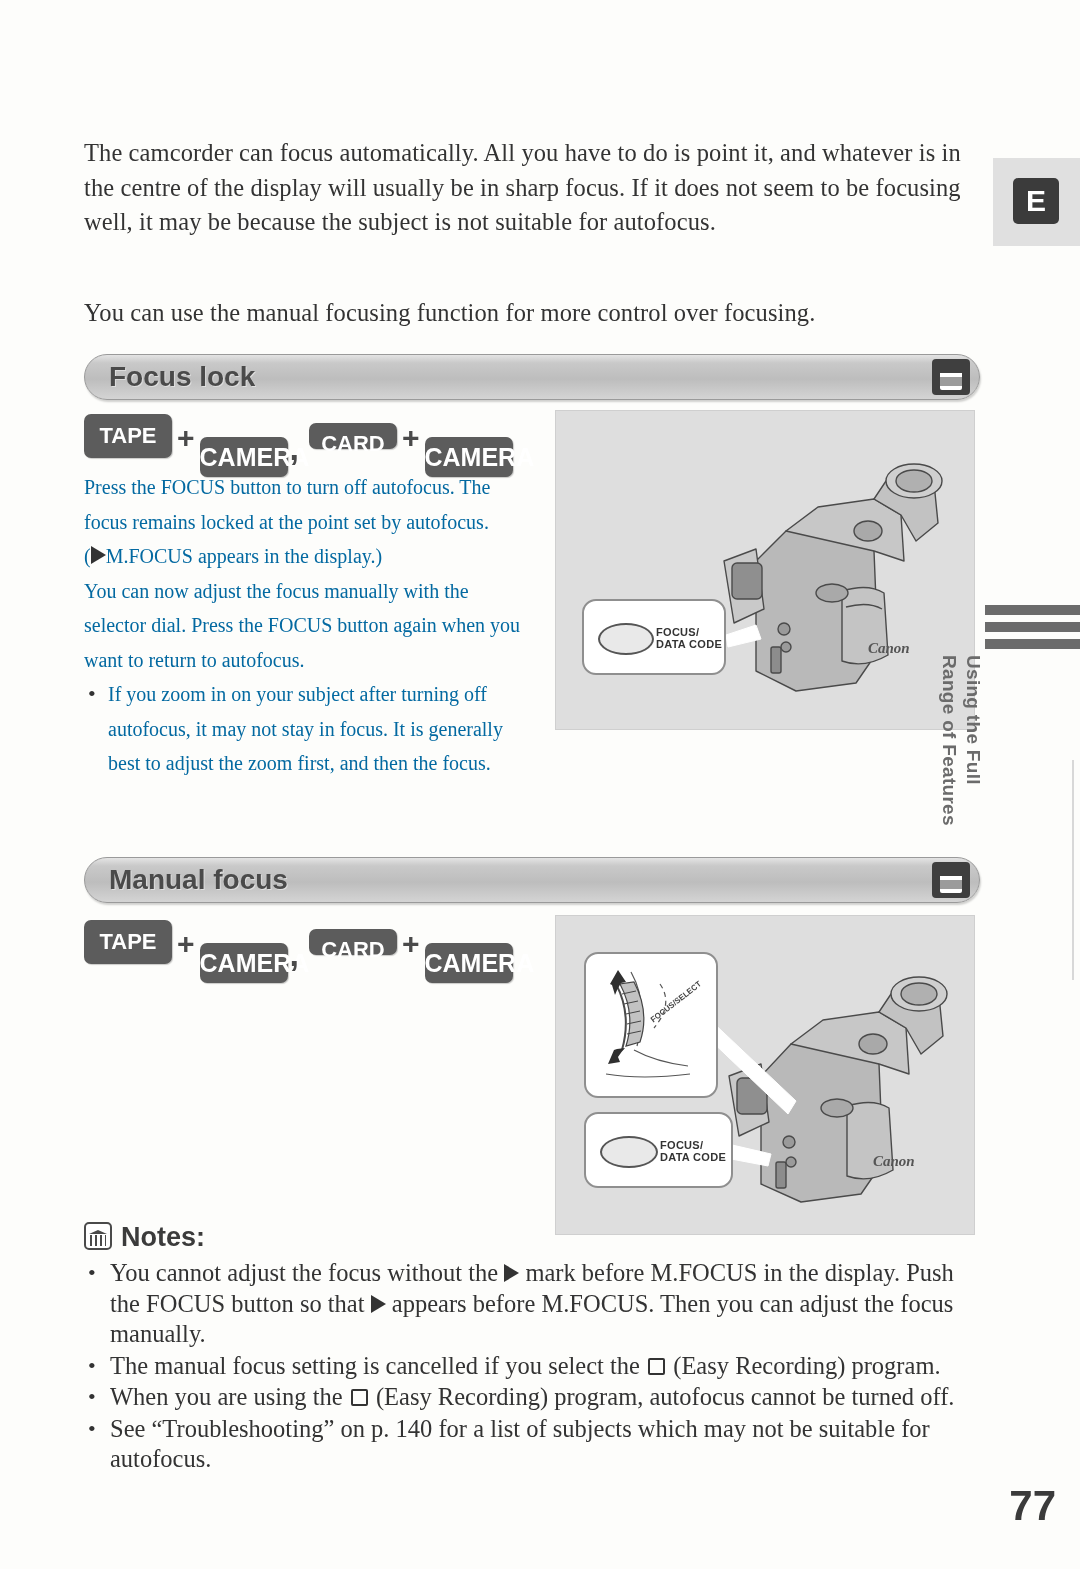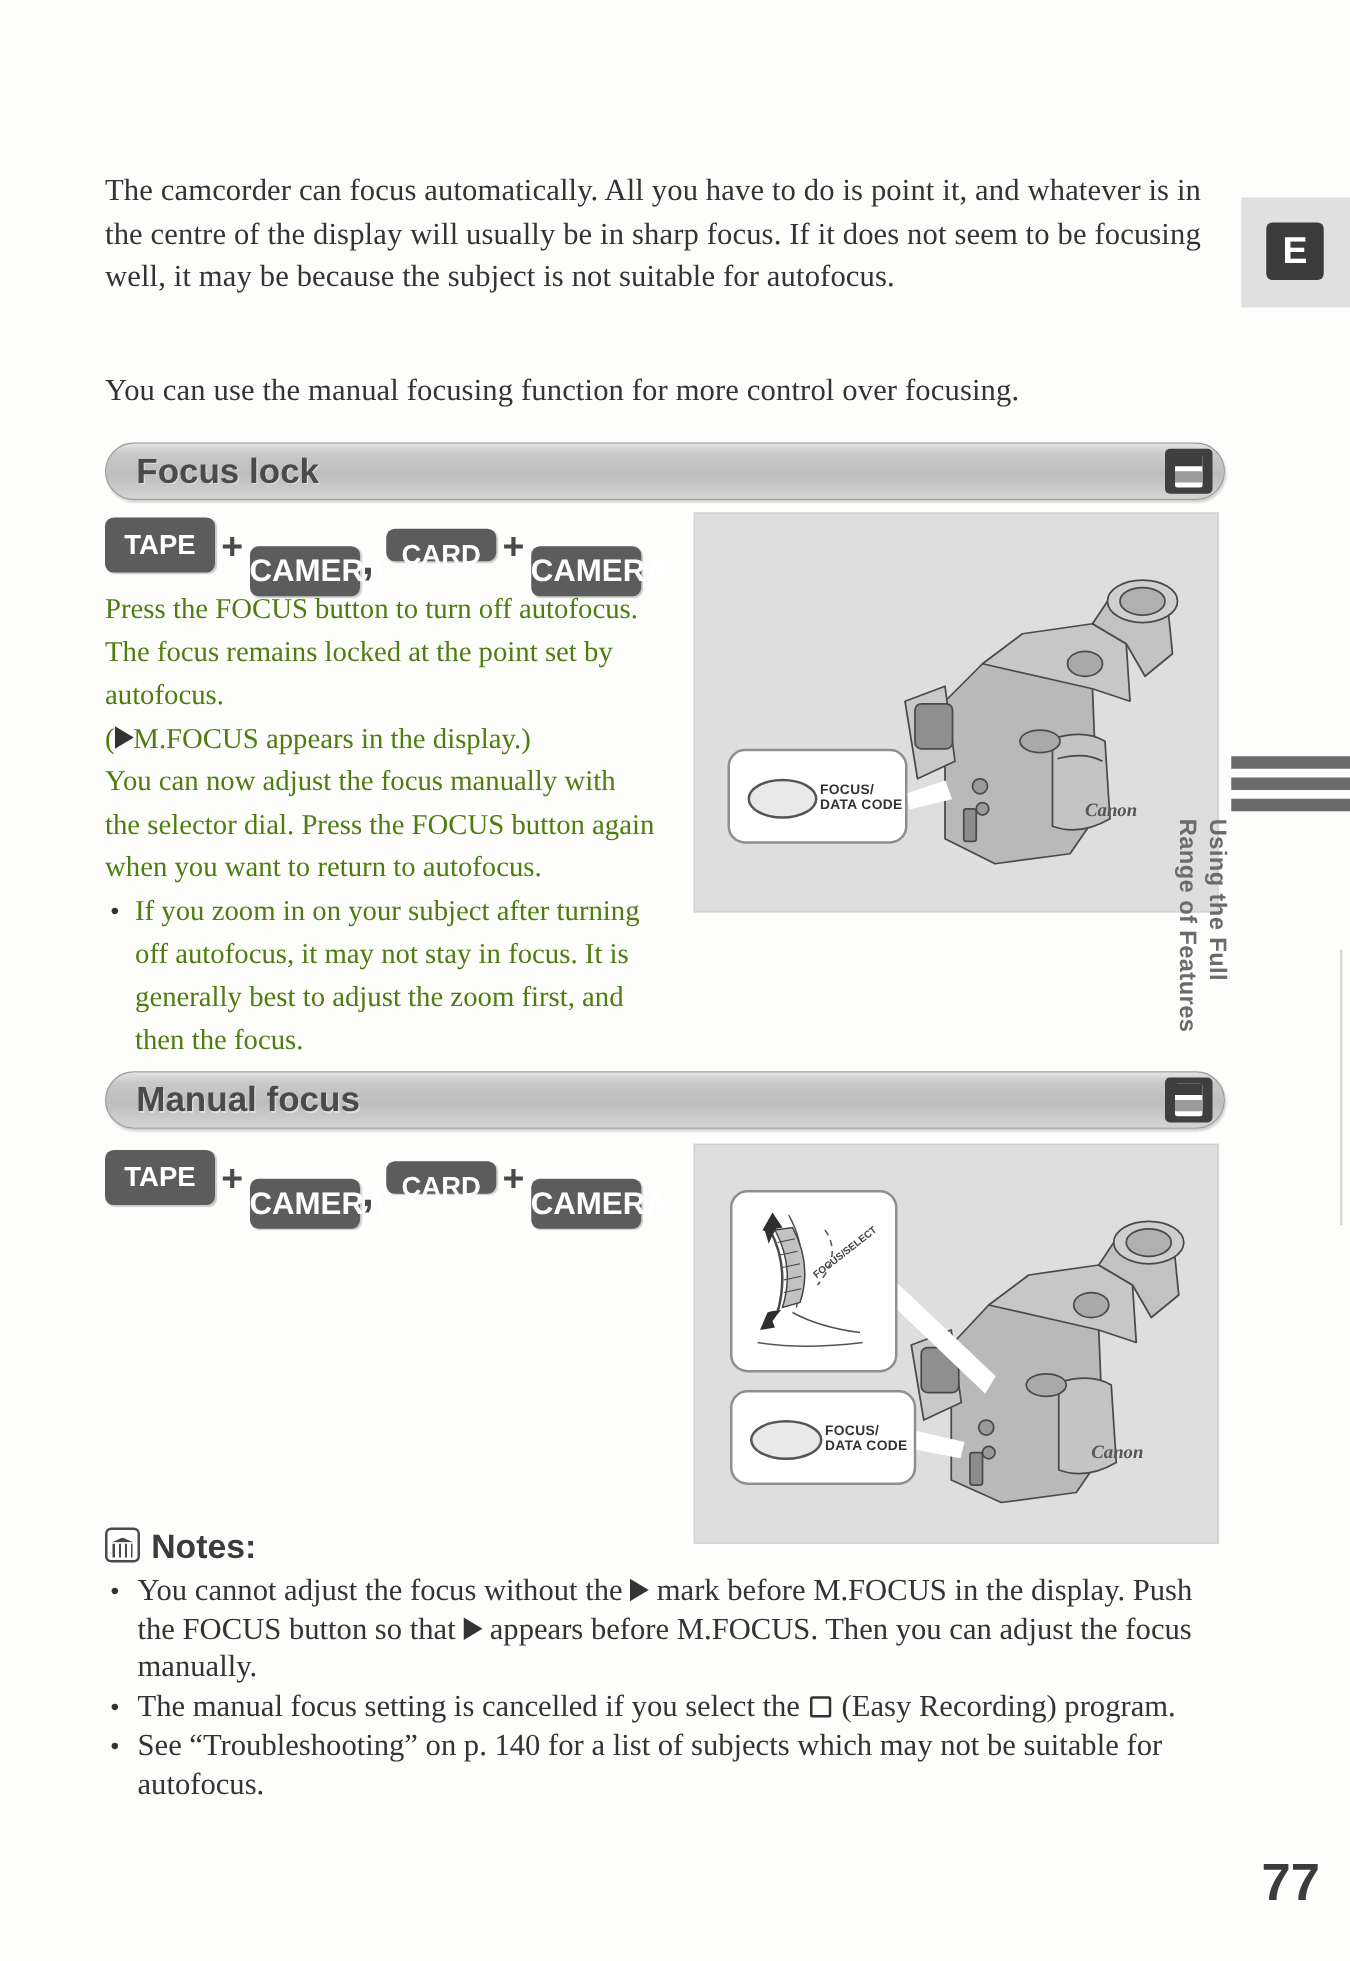--- a/index.html
+++ b/index.html
@@ -97,21 +97,21 @@
   .comma{
     display:inline-block;vertical-align:middle;
     font-family:"Liberation Sans", sans-serif;
     font-weight:bold;font-size:34px;color:#4a4a4a;
     margin:0 10px 0 2px;position:relative;top:12px;
   }
 
   
   .body-block{
     position:absolute;left:84px;width:440px;
-    font-size:23px;line-height:34.5px;color:#4d7c0f;
+    font-size:20px;line-height:34.5px;color:#0369a1;
   }
   #focus-lock-body{top:470px;}
   #manual-focus-body{top:975px;}
   .body-block p{margin:0;}
   .blist{margin:0;padding:0;list-style:none;}
   .blist li{
     position:relative;padding-left:24px;margin:0;
   }
   .blist li:before{
     content:"\2022";position:absolute;left:4px;top:0;font-size:22px;color:#333;
@@ -332,20 +332,21 @@
     </div>
   </div>
 
   <div id="notes-head">
     <span class="note-icon"></span><span>Notes:</span>
   </div>
 
   <ul class="blist" id="notes-list">
     <li><span>You cannot adjust the focus without the </span><span class="tri"></span><span> mark before M.FOCUS in the display. Push the FOCUS button so that </span><span class="tri"></span><span> appears before M.FOCUS. Then you can adjust the focus manually.</span></li>
     <li><span>The manual focus setting is cancelled if you select the </span><span class="sq"></span><span> (Easy Recording) program.</span></li>
+    <li><span>When you are using the </span><span class="sq"></span><span> (Easy Recording) program, autofocus cannot be turned off.</span></li>
     <li>See “Troubleshooting” on p. 140 for a list of subjects which may not be suitable for autofocus.</li>
   </ul>
 
   <div id="page-number">77</div>
 
   <div id="lang-tab">
     <div class="sq-e">E</div>
   </div>
 
   <div id="side-tab">

